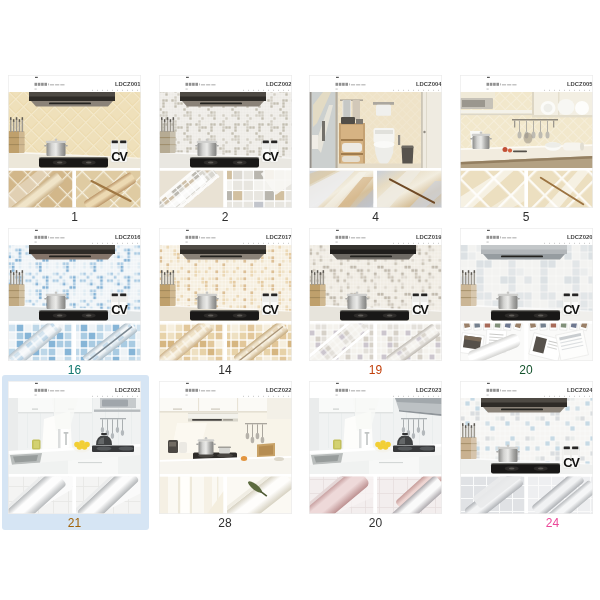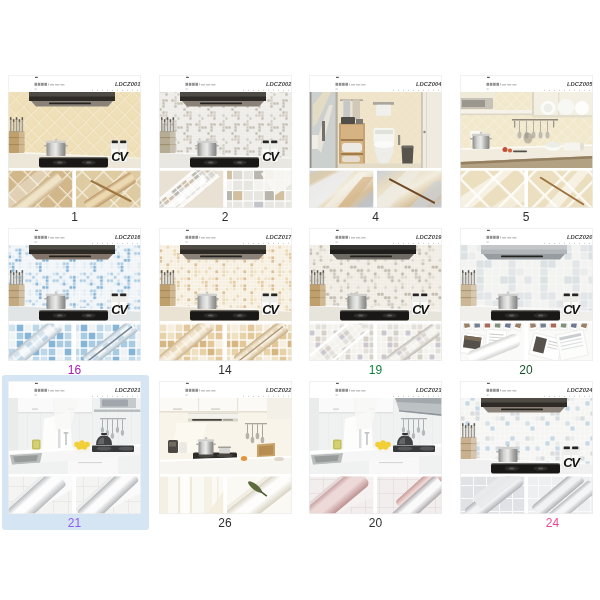--- a/index.html
+++ b/index.html
@@ -1,14 +1,14 @@
 <!DOCTYPE html>
 <html><head><meta charset="utf-8"><style>
 html,body{margin:0;padding:0;background:#ffffff;width:600px;height:600px;overflow:hidden;font-family:"Liberation Sans",sans-serif;}
-.card{position:absolute;width:124px;height:133px;font-style:italic;}
+.card{position:absolute;width:124px;height:133px;}
 .num{position:absolute;width:133px;text-align:center;font-size:12px;color:#2e2e2e;}
 .sel{position:absolute;left:2px;top:375px;width:146.5px;height:154.5px;background:#d6e5f4;border-radius:3px;}
 </style></head><body>
 <div class="sel"></div>
 
 <div class="card" style="left:8px;top:74.5px"><svg width="133" height="133" viewBox="0 0 133 133">
       <defs>
         <pattern id="c1wp" width="11" height="11" patternUnits="userSpaceOnUse" patternTransform="rotate(45)">
           <rect width="11" height="11" fill="#eddbae"></rect>
           <rect x="1.1" y="1.1" width="8.8" height="8.8" fill="#efe0ba"></rect>
@@ -763,21 +763,21 @@
           </g>
           <g transform="translate(102,116) rotate(-38)">
             <rect x="-28" y="-3.5" width="56" height="7" fill="url(#c5t)" opacity="0.4"></rect>
             <rect x="-28" y="-1" width="56" height="1.6" fill="#5c6b77" opacity="0.8"></rect>
           </g>
         </g>
       </g>
       <rect x="0.35" y="0.35" width="132.3" height="132.3" fill="none" stroke="#ececec" stroke-width="0.7"></rect>
     </svg></div>
 
-<div class="num" style="left:8px;top:363.0px;color:#a21caf">16</div>
+<div class="num" style="left:8px;top:363.0px;color:#0f766e">16</div>
 
 <div class="card" style="left:158.5px;top:227.5px"><svg width="133" height="133" viewBox="0 0 133 133">
       <defs>
         <pattern id="c6wp" width="28.0" height="28.0" patternUnits="userSpaceOnUse">
           <rect width="28.0" height="28.0" fill="#f6efe0"></rect>
           <rect x="0.23" y="0.23" width="3.05" height="3.05" fill="#ddc096"></rect>
           <rect x="17.73" y="0.23" width="3.05" height="3.05" fill="#e5cba2"></rect>
           <rect x="24.73" y="0.23" width="3.05" height="3.05" fill="#f0e2c6"></rect>
           <rect x="0.23" y="3.73" width="3.05" height="3.05" fill="#ddc096"></rect>
           <rect x="10.72" y="3.73" width="3.05" height="3.05" fill="#f0e2c6"></rect>
@@ -1127,21 +1127,21 @@
             <rect x="-29.0" y="-7.0" width="58" height="14" rx="2.5" fill="url(#c7r2)"></rect>
           </g>
           <g transform="translate(104,118) rotate(-36)">
             <rect x="-28" y="-4" width="56" height="8" fill="url(#c7t)" opacity="0.9"></rect>
           </g>
         </g>
       </g>
       <rect x="0.35" y="0.35" width="132.3" height="132.3" fill="none" stroke="#ececec" stroke-width="0.7"></rect>
     </svg></div>
 
-<div class="num" style="left:309px;top:363.0px;color:#15803d">19</div>
+<div class="num" style="left:309px;top:363.0px;color:#c2410c">19</div>
 
 <div class="card" style="left:459.5px;top:227.5px"><svg width="133" height="133" viewBox="0 0 133 133">
       <defs>
         <pattern id="c8wp" width="64" height="64" patternUnits="userSpaceOnUse">
           <rect width="64" height="64" fill="#f3f3f1"></rect>
           <rect x="0.30" y="0.30" width="7.40" height="7.40" fill="#e2e6e8"></rect>
           <rect x="16.30" y="0.30" width="7.40" height="7.40" fill="#e2e6e8"></rect>
           <rect x="24.30" y="0.30" width="7.40" height="7.40" fill="#e2e6e8"></rect>
           <rect x="48.30" y="0.30" width="7.40" height="7.40" fill="#ebeded"></rect>
           <rect x="56.30" y="0.30" width="7.40" height="7.40" fill="#e2e6e8"></rect>
@@ -1498,21 +1498,21 @@
             <rect x="-34.0" y="-10.0" width="68" height="20" rx="4" fill="url(#c9r2)"></rect>
           </g>
           <g transform="translate(100,115) rotate(-43)">
             <rect x="-34" y="-13" width="68" height="2.8" fill="#ebecec"></rect>
           </g>
         </g>
       </g>
       <rect x="0.35" y="0.35" width="132.3" height="132.3" fill="none" stroke="#ececec" stroke-width="0.7"></rect>
     </svg></div>
 
-<div class="num" style="left:8px;top:516.0px;color:#8b5cf6">21</div>
+<div class="num" style="left:8px;top:516.0px;color:#a16207">21</div>
 
 <div class="card" style="left:158.5px;top:380.5px"><svg width="133" height="133" viewBox="0 0 133 133">
       <defs></defs>
       <rect x="0" y="0" width="133" height="133" fill="#ffffff"></rect>
       <g>
         <rect x="27" y="1.8" width="2.8" height="1.2" fill="#5a5a5a"></rect>
         <rect x="26.5" y="7.8" width="2.6" height="3" fill="#909090"></rect>
         <rect x="29.8" y="7.8" width="2.6" height="3" fill="#909090"></rect>
         <rect x="33.1" y="7.8" width="2.6" height="3" fill="#909090"></rect>
         <rect x="36.4" y="7.8" width="2.6" height="3" fill="#909090"></rect>
@@ -1620,21 +1620,21 @@
           </g>
           <g transform="translate(96,106) rotate(38)">
             <ellipse cx="0" cy="0" rx="8.5" ry="2.8" fill="#5d6b3f"></ellipse>
             <rect x="7" y="-0.8" width="8" height="1.6" fill="#4e5a34"></rect>
           </g>
         </g>
       </g>
       <rect x="0.35" y="0.35" width="132.3" height="132.3" fill="none" stroke="#ececec" stroke-width="0.7"></rect>
     </svg></div>
 
-<div class="num" style="left:158.5px;top:516.0px;color:#2e2e2e">26</div>
+<div class="num" style="left:158.5px;top:516.0px;color:#2e2e2e">28</div>
 
 <div class="card" style="left:309px;top:380.5px"><svg width="133" height="133" viewBox="0 0 133 133">
       <defs>
         <pattern id="c11t" width="14" height="14" patternUnits="userSpaceOnUse">
           <rect width="14" height="14" fill="#f3eeee"></rect>
           <rect x="0" y="0" width="14" height="0.8" fill="#e7dede"></rect>
           <rect x="0" y="0" width="0.8" height="14" fill="#e7dede"></rect>
         </pattern>
       </defs>
       <rect x="0" y="0" width="133" height="133" fill="#ffffff"></rect>

